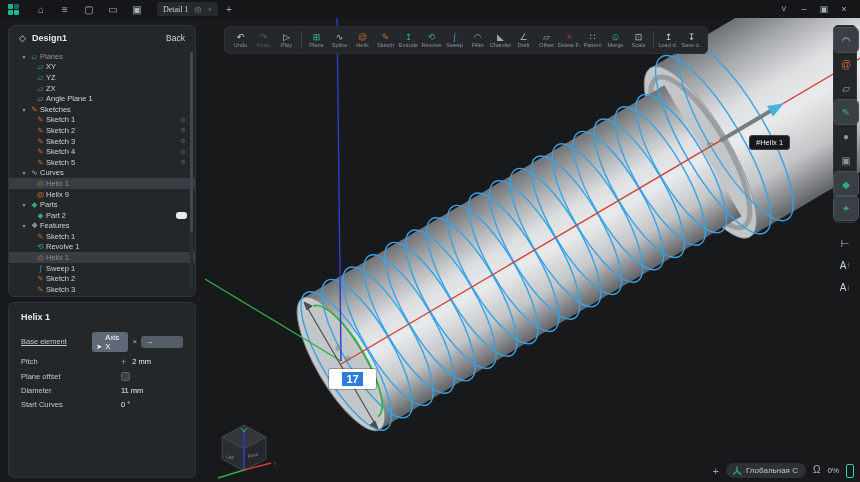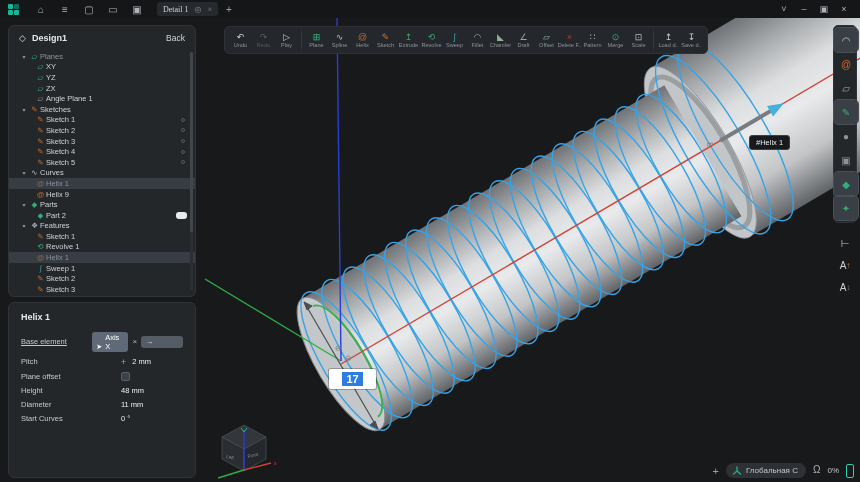--- a/index.html
+++ b/index.html
@@ -439,26 +439,20 @@
             <span>2 mm</span>
           </span>
         </div>
         <div class="prow">
           <span class="plab">Plane offset</span>
           <span class="pval">
             <span class="cbox"></span>
           </span>
         </div>
         <div class="prow">
-          <span class="plab">Height</span>
-          <span class="pval">
-            <span>48 mm</span>
-          </span>
-        </div>
-        <div class="prow">
           <span class="plab">Diameter</span>
           <span class="pval">
             <span>11 mm</span>
           </span>
         </div>
         <div class="prow">
           <span class="plab">Start Curves</span>
           <span class="pval">
             <span>0 °</span>
           </span>

